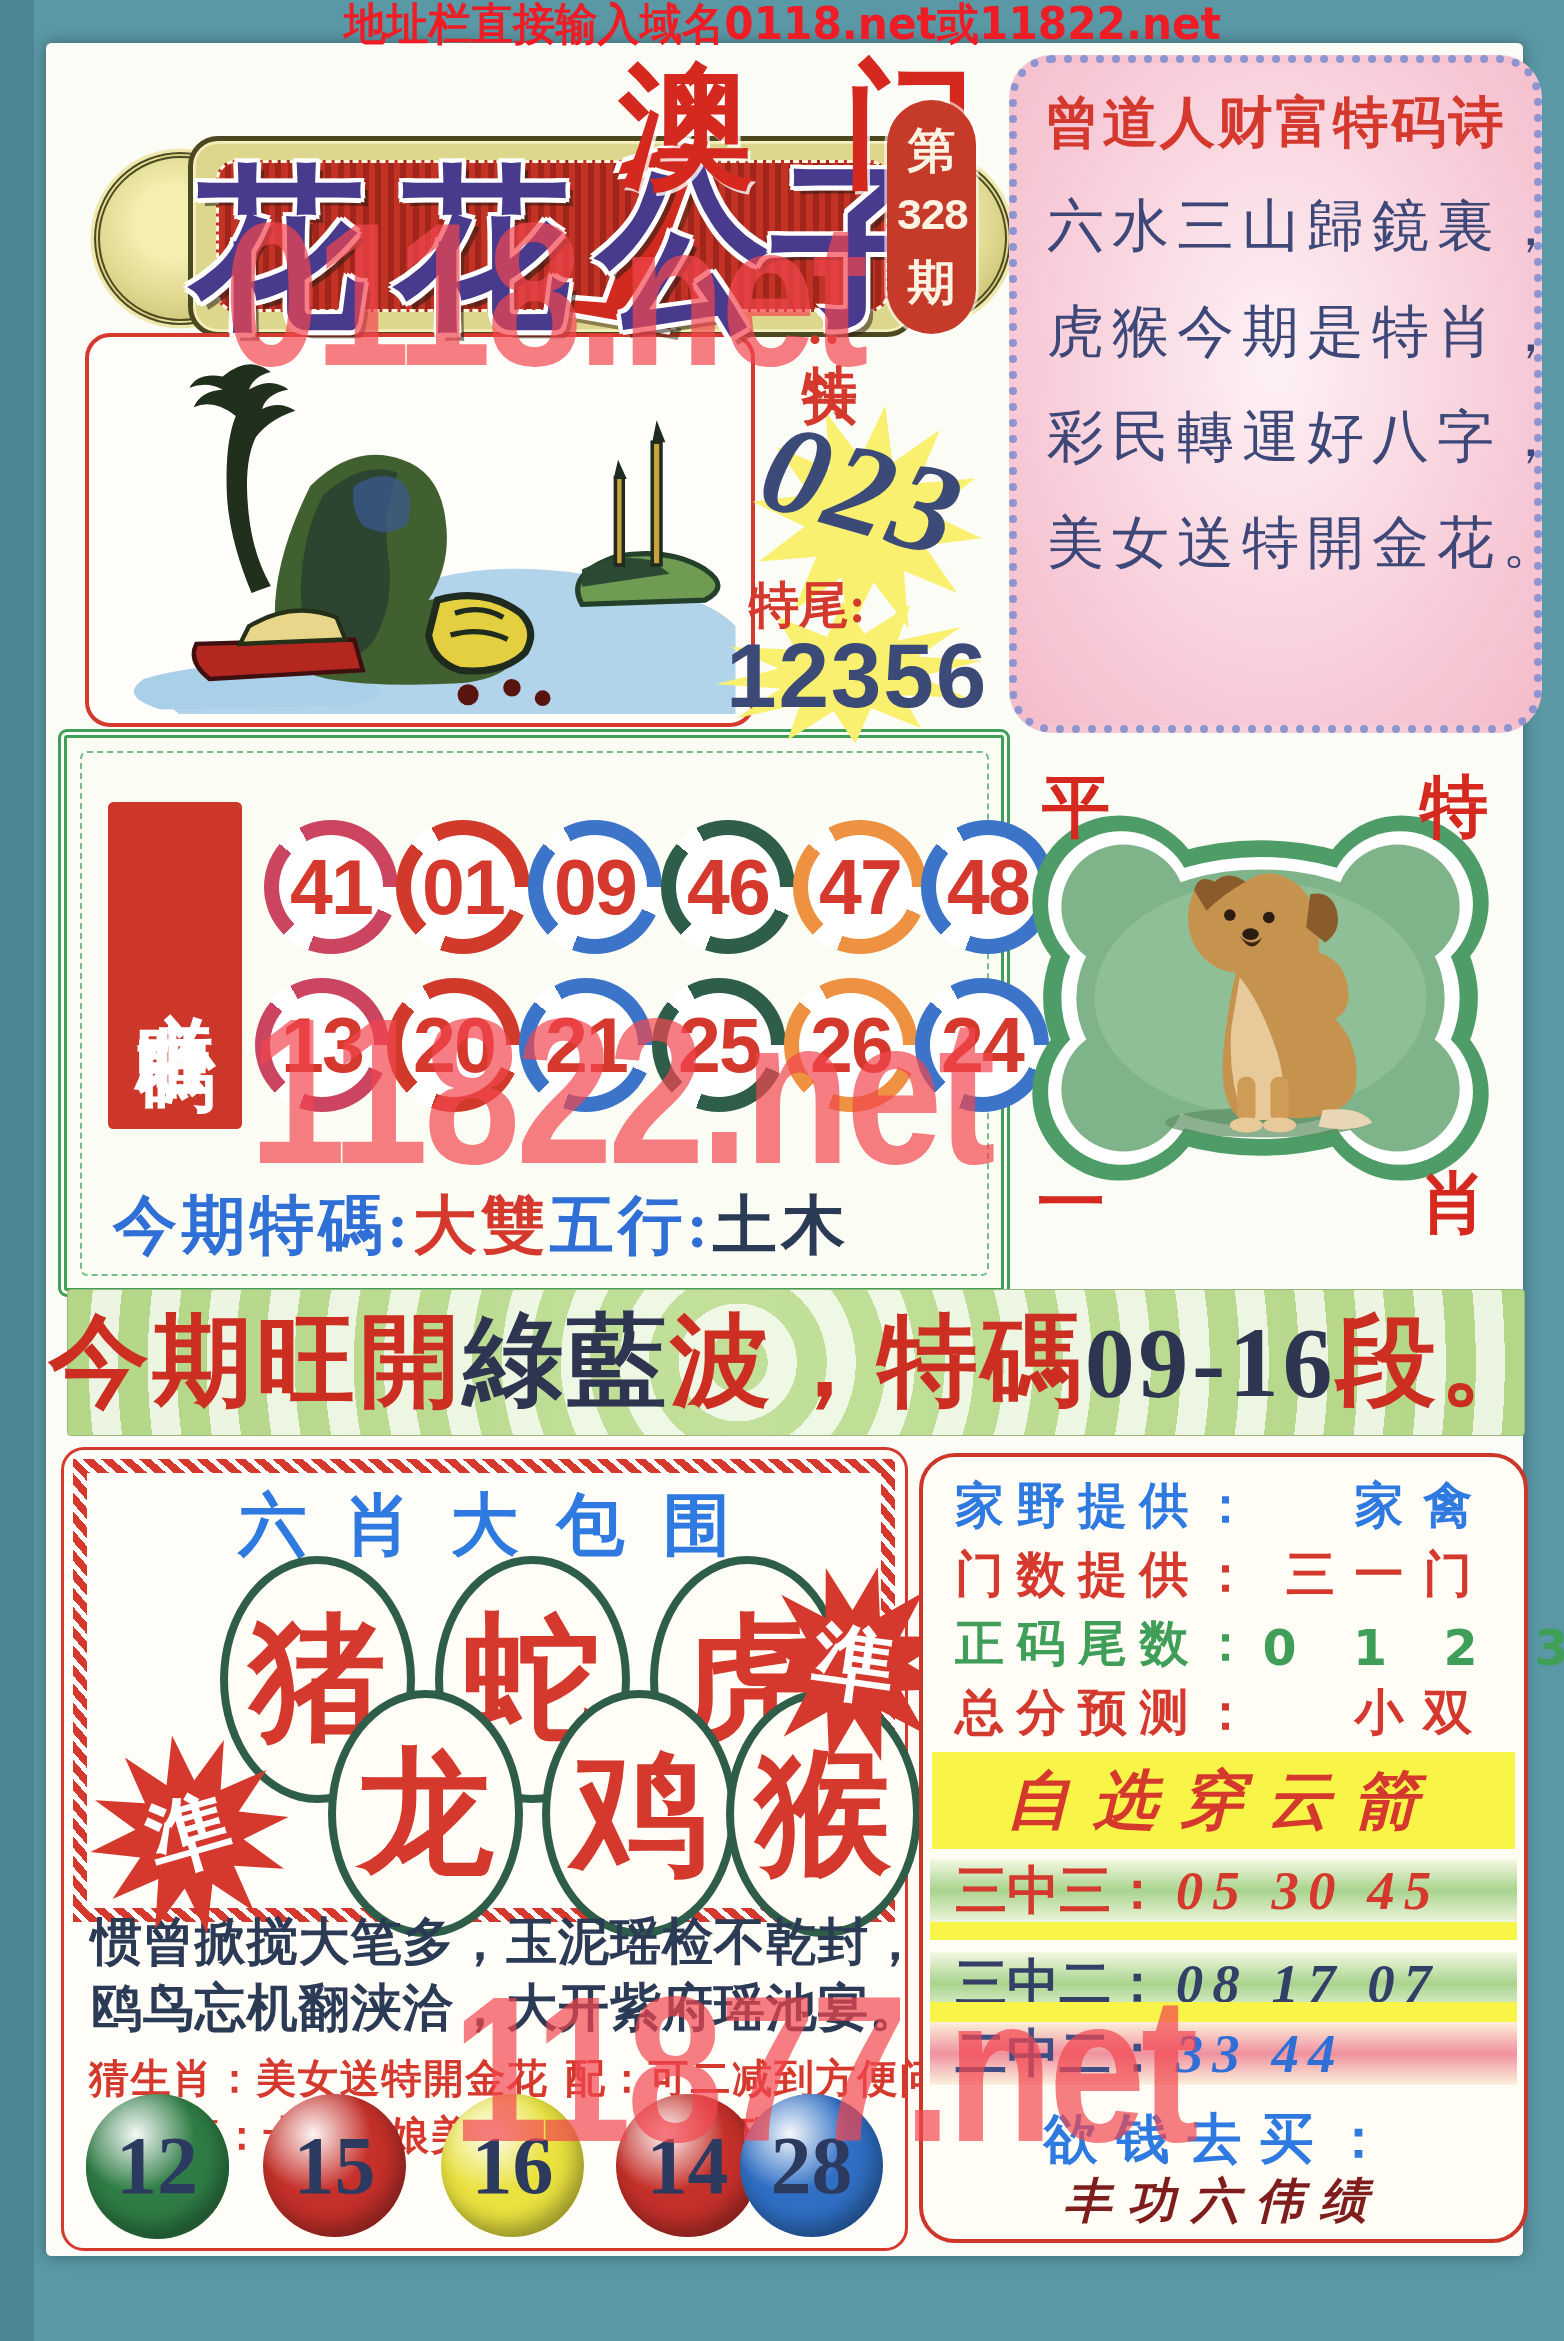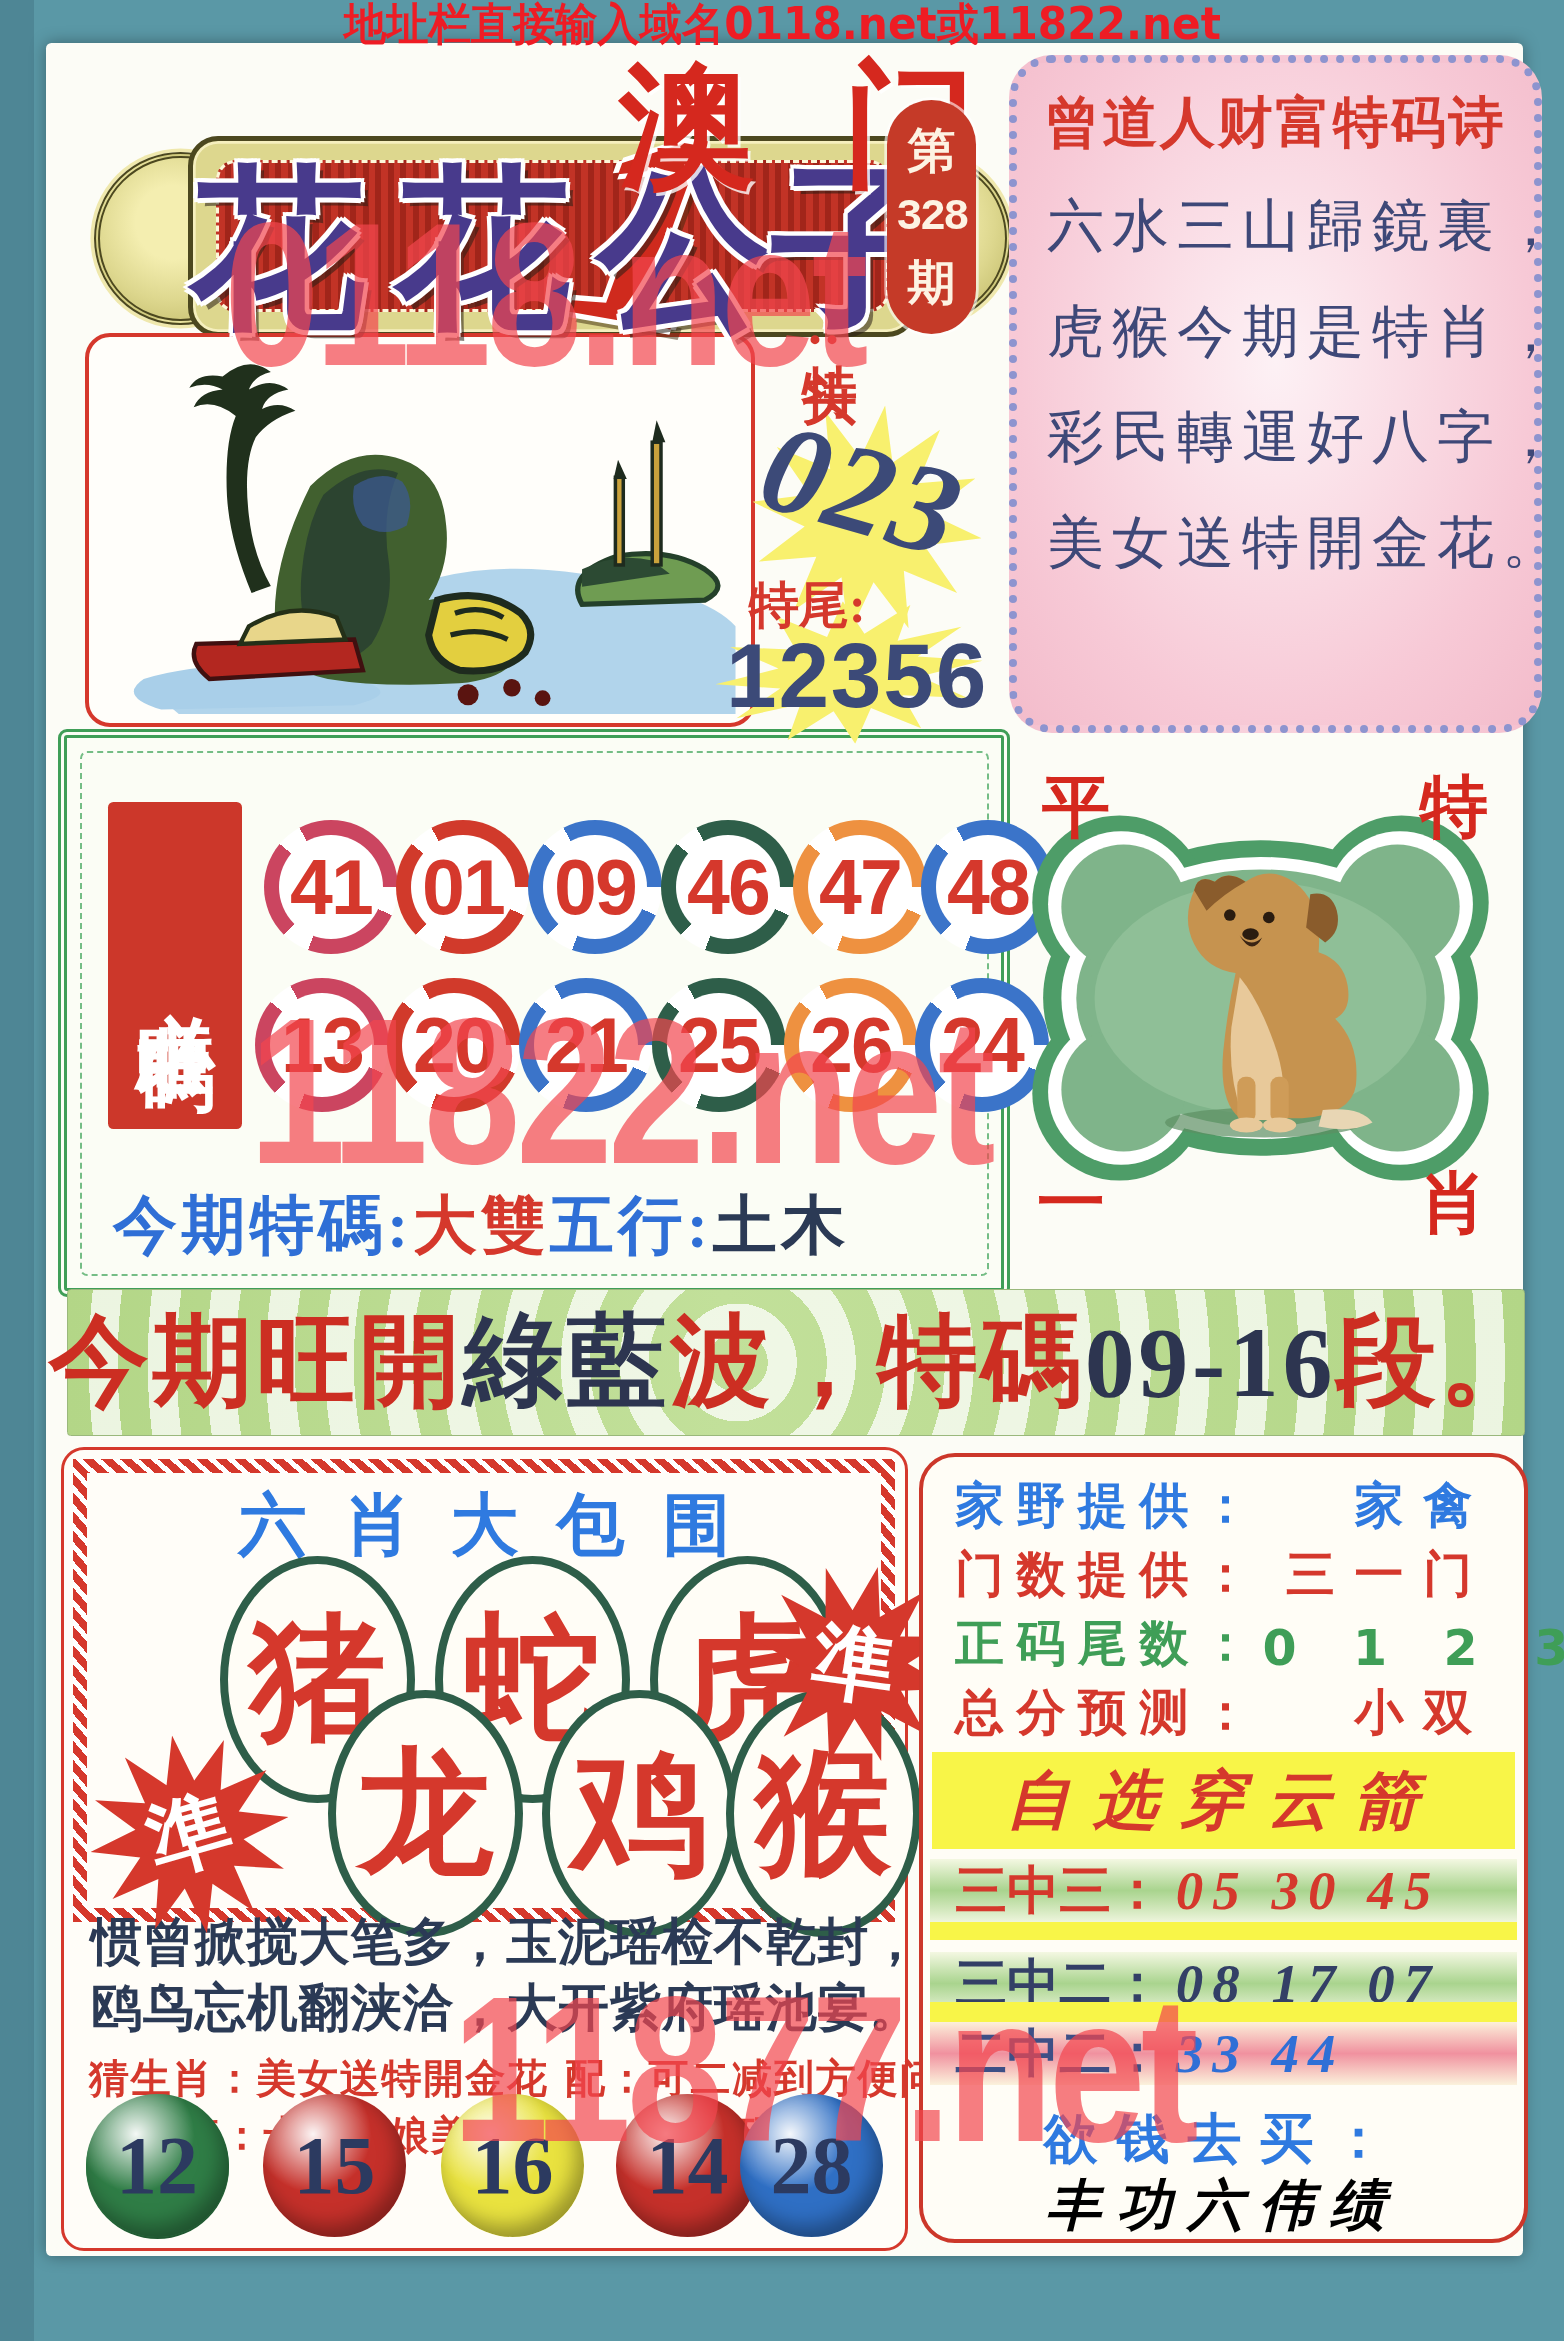--- a/index.html
+++ b/index.html
@@ -162,21 +162,21 @@
   .combo[data-style="red-green"]{background:linear-gradient(180deg,#f4f8e2,#a9d48e 50%,#eef5dc);}
   .combo[data-style="red-green"] .clab,.combo[data-style="red-green"] .cnum{color:#d5382c;}
   .combo[data-style="navy-green"]{background:linear-gradient(180deg,#f4f8e2,#a9d48e 50%,#eef5dc);margin-top:12px;}
   .combo[data-style="navy-green"] .clab,.combo[data-style="navy-green"] .cnum{color:#333f66;}
   .combo[data-style="blue-pink"]{background:linear-gradient(180deg,#fcf0da,#f0919f 50%,#fbf2dc);}
   .combo[data-style="blue-pink"] .clab{color:#3d4f86;}
   .combo[data-style="blue-pink"] .cnum{color:#2f6fd6;}
   .ysep{position:absolute;left:7.2px;width:587px;background:#f8f548;}
   .buyline{position:absolute;left:0;width:100%;text-align:center;white-space:nowrap;}
   .buy-label{color:#2f7ae0;font-size:54px;font-weight:bold;letter-spacing:18px;}
-  .buy-value{color:#000000;font-size:55px;font-weight:bold;font-family:"Liberation Serif",serif;
+  .buy-value{color:#7f1d1d;font-size:48px;font-weight:bold;font-family:"Liberation Serif",serif;
     font-style:italic;letter-spacing:16px;}
 </style>
 </head>
 <body>
 
 <div class="abs sheet"></div>
 
 <div class="abs addr">地址栏直接输入域名0118.net或11822.net</div>
 
 <div class="abs medallion">

